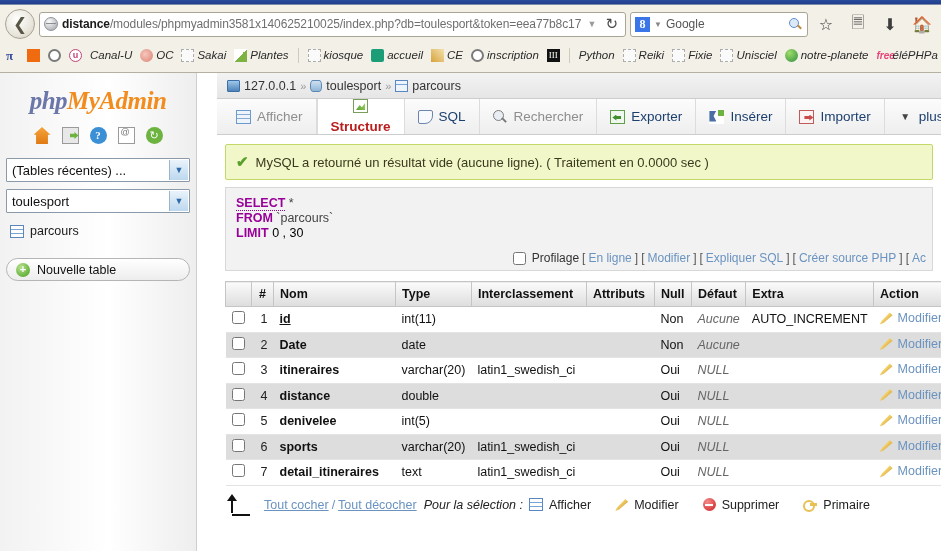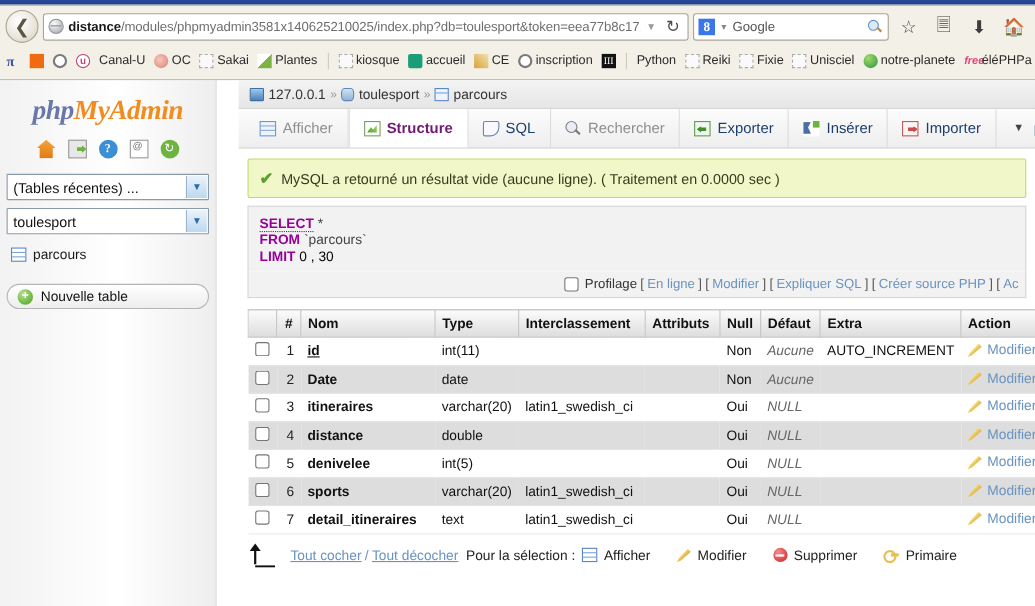--- a/index.html
+++ b/index.html
@@ -128,21 +128,21 @@
     font-size: 11.5px;
     color: #2a2a2a;
     white-space: nowrap;
     overflow: hidden;
     background: #f3f0e7;
   }
   .bm {
     display: inline-flex; align-items: center; gap: 3px;
     padding: 1px 4px; flex: 0 0 auto;
   }
-  .bm-label { line-height: 1; }
+  .bm-label { line-height: 1; font-style: italic; }
   .fav { width: 13px; height: 13px; flex: 0 0 auto; display:inline-block; }
   .fav-pi { color: #3a4fa0; font-weight: bold; font-size: 13px; font-family: "Liberation Serif", serif; line-height: 13px; }
   .fav-orange { background: #f06a10; }
   .fav-target { border: 2px solid #7a7a7a; border-radius: 50%; background:#fff; }
   .fav-u { border: 1.5px solid #c0447a; border-radius: 50%; color:#c0447a; font-size:9px; text-align:center; line-height:10px; background:#fff; font-weight:bold;}
   .fav-blank { border: 1px dashed #adadad; background: #fafafa; }
   .fav-brain { background: radial-gradient(circle at 40% 40%, #f6c7bd, #d98070); border-radius: 50%; }
   .fav-leaf { background: linear-gradient(135deg,#ffffff 50%, #7cb342 50%); }
   .fav-green { background: #1b9e77; border-radius:2px; }
   .fav-ce { background: linear-gradient(45deg,#d8a23a,#f2e2b0); }
@@ -275,24 +275,25 @@
   .tab {
     display: flex; align-items: center; gap: 6px;
     padding: 0 13px;
     font-size: 13.5px;
     color: #8e8e8e;
     border-right: 1px solid #dcdcdc;
     position: relative;
   }
   .tab.active {
     background: #ffffff;
-    color: #701a75;
+    color: #b91c1c;
     font-weight: bold;
     border-left: 1px solid #dcdcdc;
     box-shadow: inset 0 2px 0 #ffffff;
+    flex-direction: column;
   }
   .tab.act-color { color: #1c3f6e; }
   .tab-ic { width: 15px; height: 14px; flex: 0 0 auto; display:inline-block; position:relative;}
   .tic-grid { background:#eef4fb;border:1px solid #6d9ace; }
   .tic-grid::before{content:"";position:absolute;left:0;right:0;top:3px;height:1px;background:#89abd6;}
   .tic-grid::after{content:"";position:absolute;left:0;right:0;top:7px;height:1px;background:#89abd6;}
   .tic-struct { background:#fff;border:1px solid #7a9e5a; }
   .tic-struct::after{content:"";position:absolute;left:2px;bottom:2px;width:9px;height:7px;background:linear-gradient(45deg,#5aa02c,#9fd36a);clip-path:polygon(0 100%,40% 30%,65% 60%,100% 0,100% 100%);}
   .tic-sql { background:#f7f9fc;border:1px solid #6d85ae;border-radius:2px 2px 8px 2px; }
   .tic-search { position:relative; }
@@ -413,21 +414,21 @@
     overflow: hidden;
   }
   .arrow-up {
     width: 26px; height: 22px; flex: 0 0 auto; position: relative; margin-right: 10px;
   }
   .arrow-up::before{content:"";position:absolute;left:6px;top:2px;width:2px;height:17px;background:#111;}
   .arrow-up::after{content:"";position:absolute;left:7px;bottom:0;width:18px;height:2px;background:#111;}
   .arrow-head{position:absolute;left:2px;top:0;width:0;height:0;border-left:5px solid transparent;border-right:5px solid transparent;border-bottom:7px solid #111;}
   .bb-link { color:#6a93c0; margin: 0 3px; }
   .bb-sep { color:#6a93c0; }
-  .bb-italic { color:#222; margin: 0 6px 0 4px; }
+  .bb-italic { font-style: italic; color:#222; margin: 0 6px 0 4px; }
   .bb-action { display:inline-flex;align-items:center;gap:6px;color:#222;margin-right:24px; }
   .bb-action .lbl { color:#222; }
 </style>
 </head>
 <body>
 
 <div id="browser-chrome">
   <div id="top-blue-strip"></div>
 
   <div id="nav-row">

